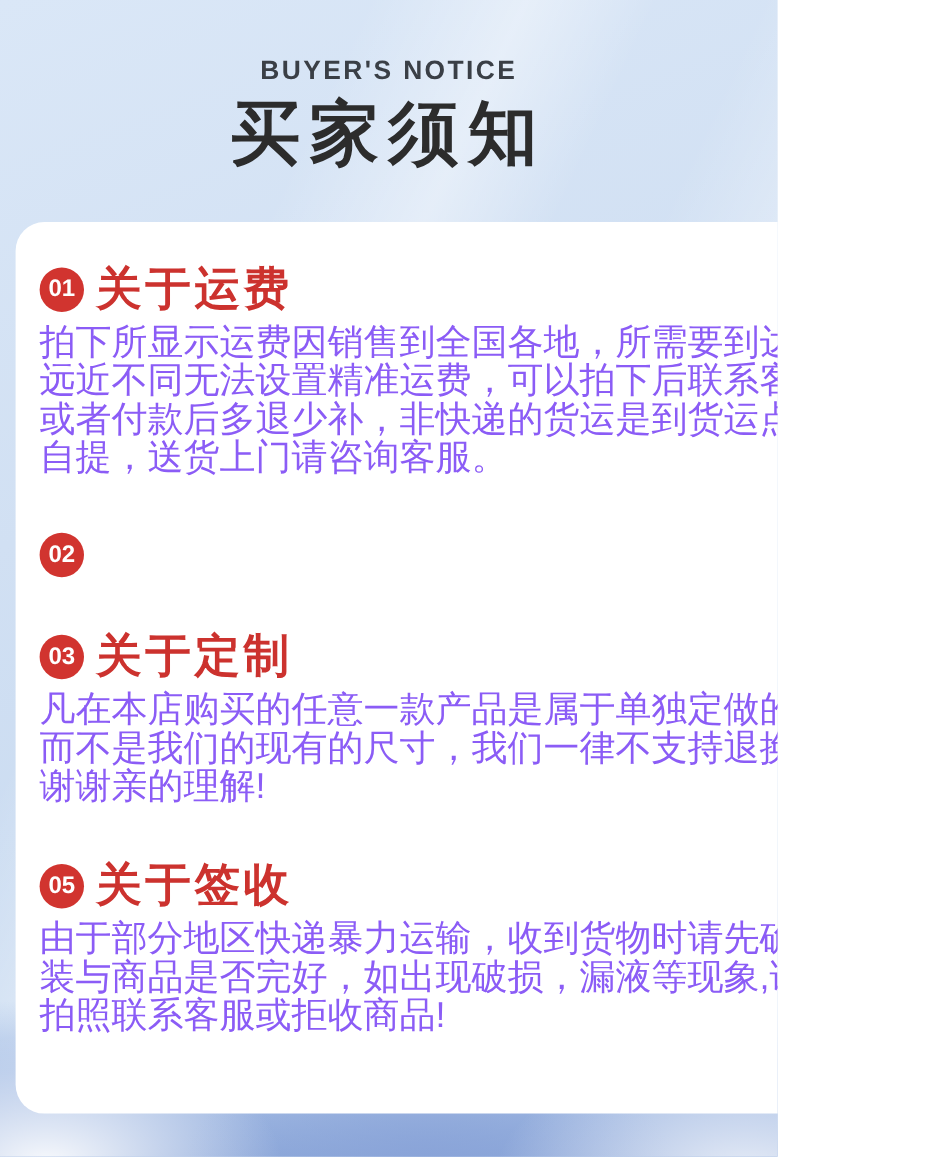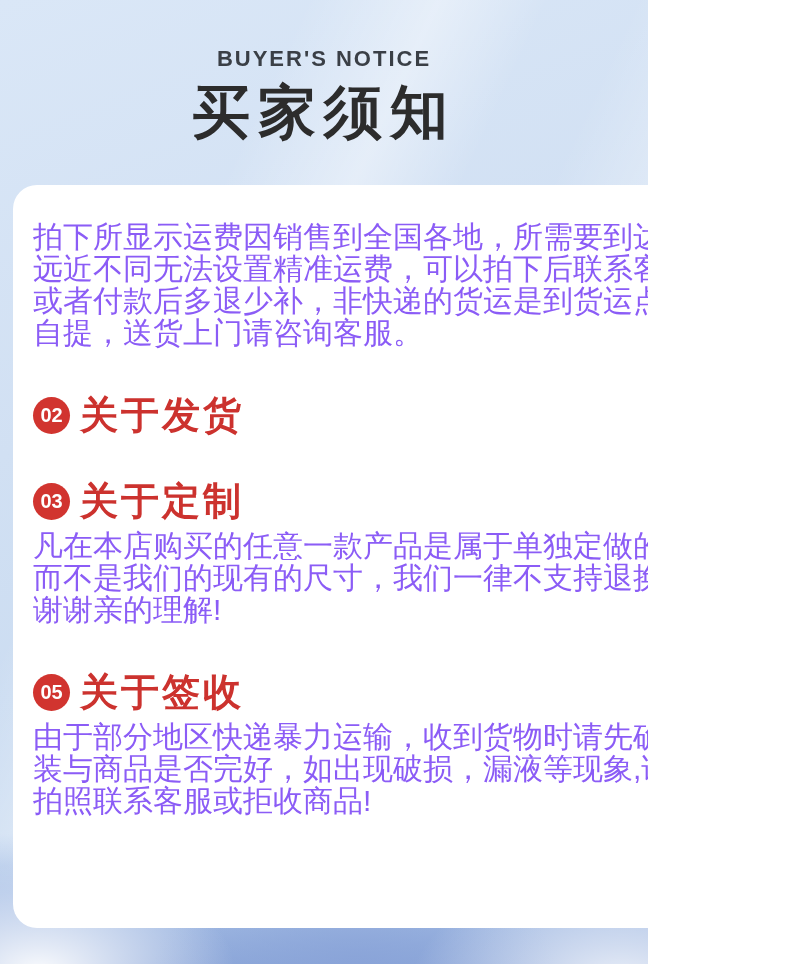--- a/index.html
+++ b/index.html
@@ -106,27 +106,30 @@
 <div class="page">
 
   <header class="hero">
     <div class="hero-sub">BUYER'S NOTICE</div>
     <h1 class="hero-title">买家须知</h1>
   </header>
 
   <main class="card">
 
     <section class="sec">
+      <div class="sec-head">
+        <span class="badge">01</span>
+        <h2 class="sec-title">关于运费</h2>
+      </div>
       <p class="sec-body">拍下所显示运费因销售到全国各地，所需要到达的路程远近不同无法设置精准运费，可以拍下后联系客服修改或者付款后多退少补，非快递的货运是到货运点需买方自提，送货上门请咨询客服。</p>
     </section>
 
     <section class="sec">
       <div class="sec-head">
         <span class="badge">02</span>
-        <h2 class="sec-title">关于发货</h2>
       </div>
     </section>
 
     <section class="sec">
       <div class="sec-head">
         <span class="badge">03</span>
         <h2 class="sec-title">关于定制</h2>
       </div>
       <p class="sec-body">凡在本店购买的任意一款产品是属于单独定做的尺寸,而不是我们的现有的尺寸，我们一律不支持退换货哦!谢谢亲的理解!</p>
     </section>

